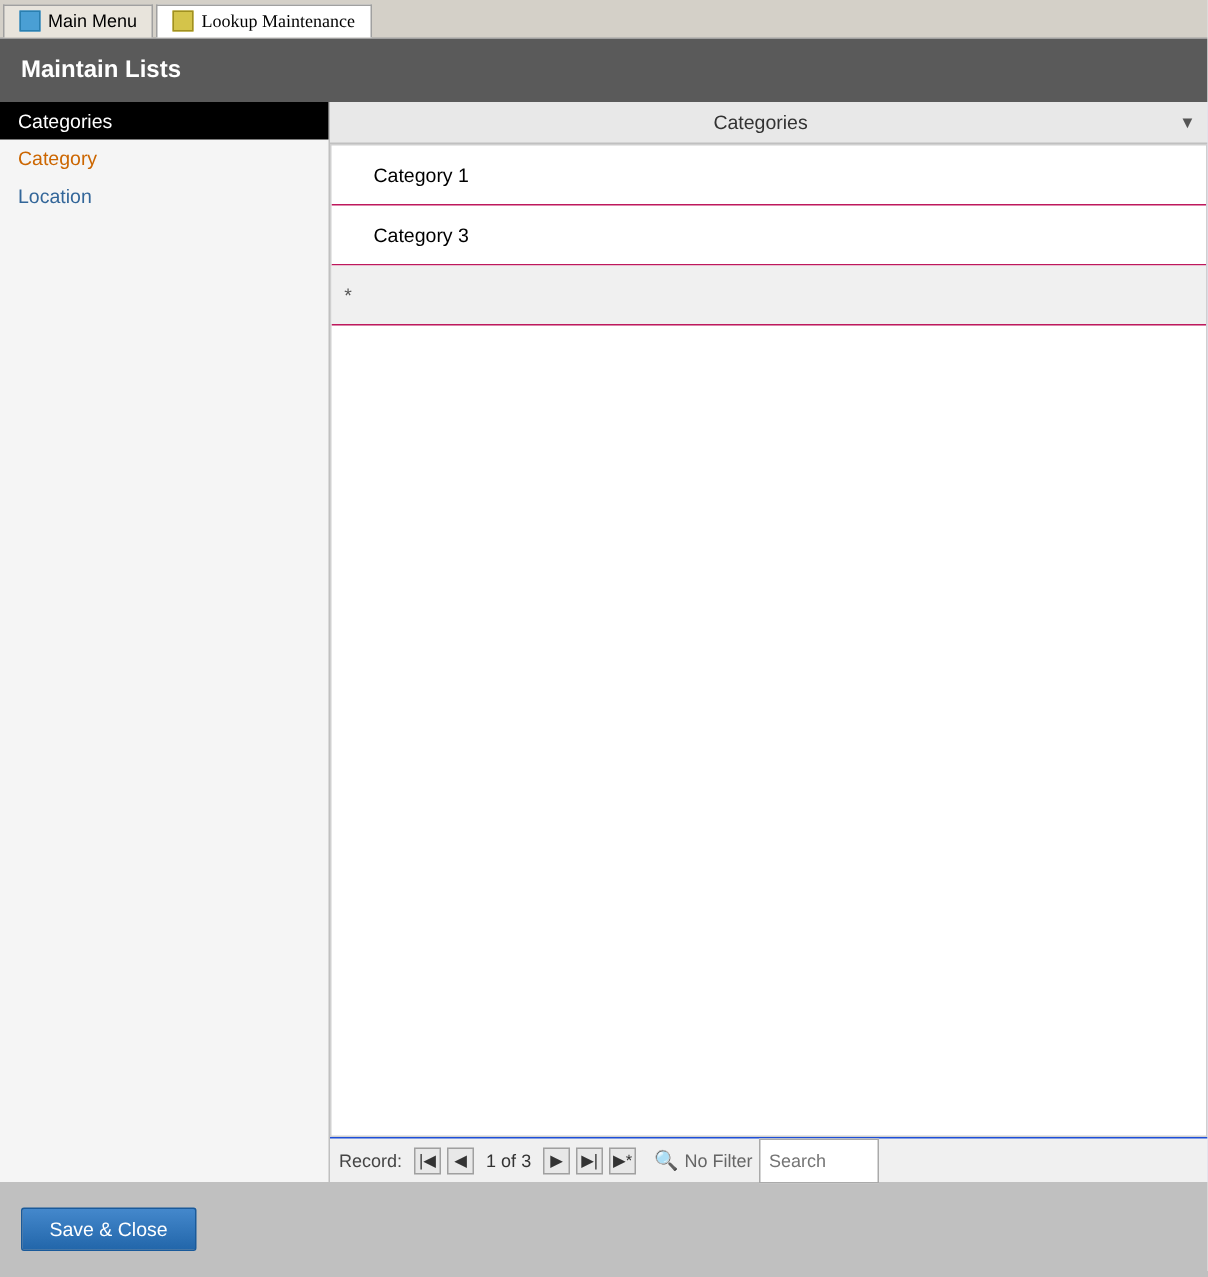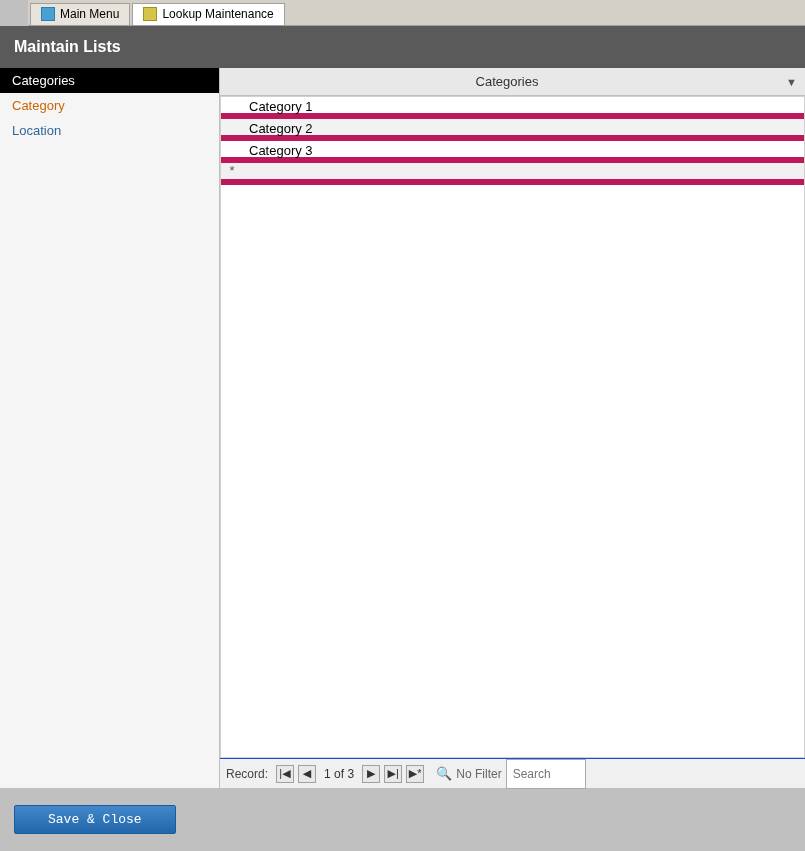--- a/index.html
+++ b/index.html
@@ -13,38 +13,38 @@
     }
 
     
     .tab-bar {
       display: flex;
       align-items: center;
       background: #d4d0c8;
       border-bottom: 1px solid #a0a0a0;
       height: 26px;
       padding: 2px 2px 0 2px;
-      margin-left: 28px;
     }
     .tab {
       display: flex;
       align-items: center;
       padding: 2px 10px;
       height: 22px;
       border: 1px solid #a0a0a0;
       border-bottom: none;
       background: #e8e4dc;
       cursor: pointer;
       font-size: 12px;
       margin-right: 2px;
       gap: 5px;
     }
     .tab.active {
       background: #ffffff;
       font-weight: normal;
+      font-family: Liberation Serif, serif;
     }
     .tab-icon-main {
       width: 14px;
       height: 14px;
       background: #4a9fd4;
       display: inline-block;
       border: 1px solid #2a7fb0;
     }
     .tab-icon-lookup {
       width: 14px;
@@ -127,23 +127,23 @@
     
     .grid-area {
       flex: 1;
       overflow-y: auto;
       border: 1px solid #d0d0d0;
       margin: 0;
     }
 
     .grid-row {
       display: flex;
-      align-items: flex-start;
-      height: 22px;
-      border-bottom: 6px solid #be185d;
+      align-items: center;
+      height: 40px;
+      border-bottom: 1px solid #be185d;
     }
     .grid-row.new-row {
       background: #f0f0f0;
     }
     .row-indicator {
       width: 22px;
       text-align: center;
       font-size: 13px;
       color: #555;
       flex-shrink: 0;
@@ -217,25 +217,24 @@
       background: #c0c0c0;
       height: 63px;
       display: flex;
       align-items: center;
       padding: 10px 14px;
     }
     .save-close-btn {
       background: linear-gradient(to bottom, #4488cc, #2266aa);
       color: white;
       border: 1px solid #1a5a9a;
-      padding: 6px 33px;
+      padding: 6px 18px;
       font-size: 13px;
       cursor: pointer;
       border-radius: 2px;
-      font-family: Liberation Mono, monospace;
     }
   </style>
 </head>
 <body>
 
 <div class="tab-bar">
   <div class="tab">
     <span class="tab-icon-main"></span>
     <span>Main Menu</span>
   </div>
@@ -267,24 +266,20 @@
 
     <div class="grid-header">
       <div class="grid-header-title">Categories</div>
       <span class="grid-header-arrow">▼</span>
     </div>
 
     <div class="grid-area">
       <div class="grid-row">
         <div class="row-indicator"></div>
         <div class="row-cell">Category 1</div>
-      </div>
-      <div class="grid-row alt">
-        <div class="row-indicator"></div>
-        <div class="row-cell">Category 2</div>
       </div>
       <div class="grid-row">
         <div class="row-indicator"></div>
         <div class="row-cell">Category 3</div>
       </div>
       <div class="grid-row new-row">
         <div class="row-indicator">*</div>
         <div class="row-cell"></div>
       </div>
 

